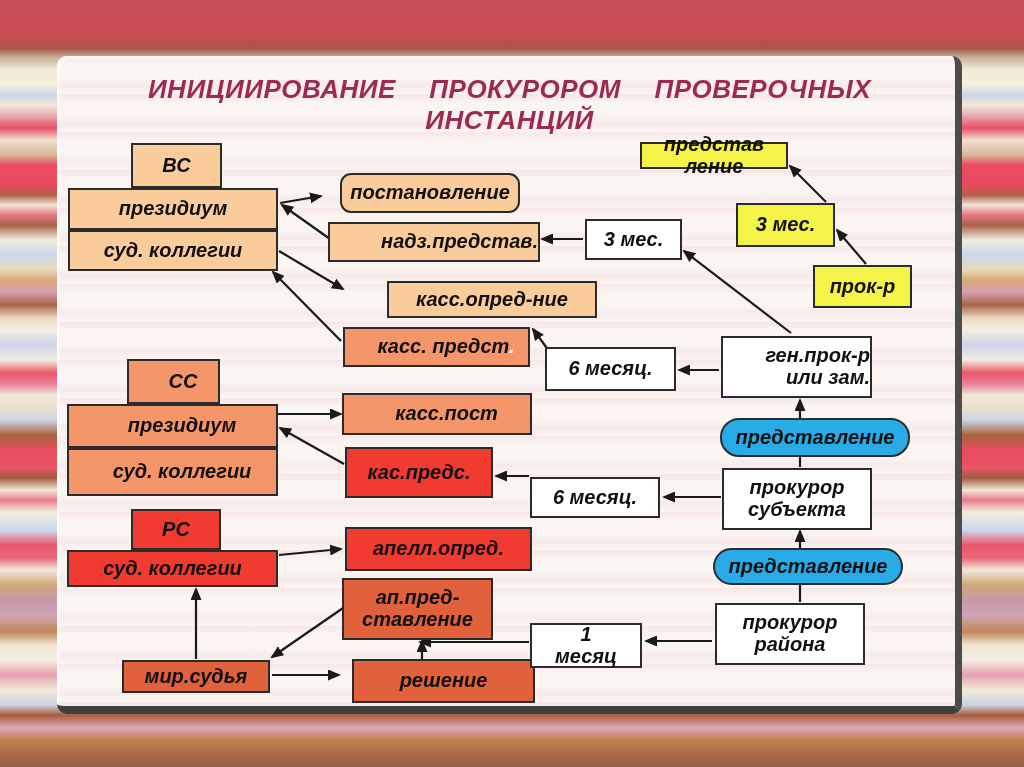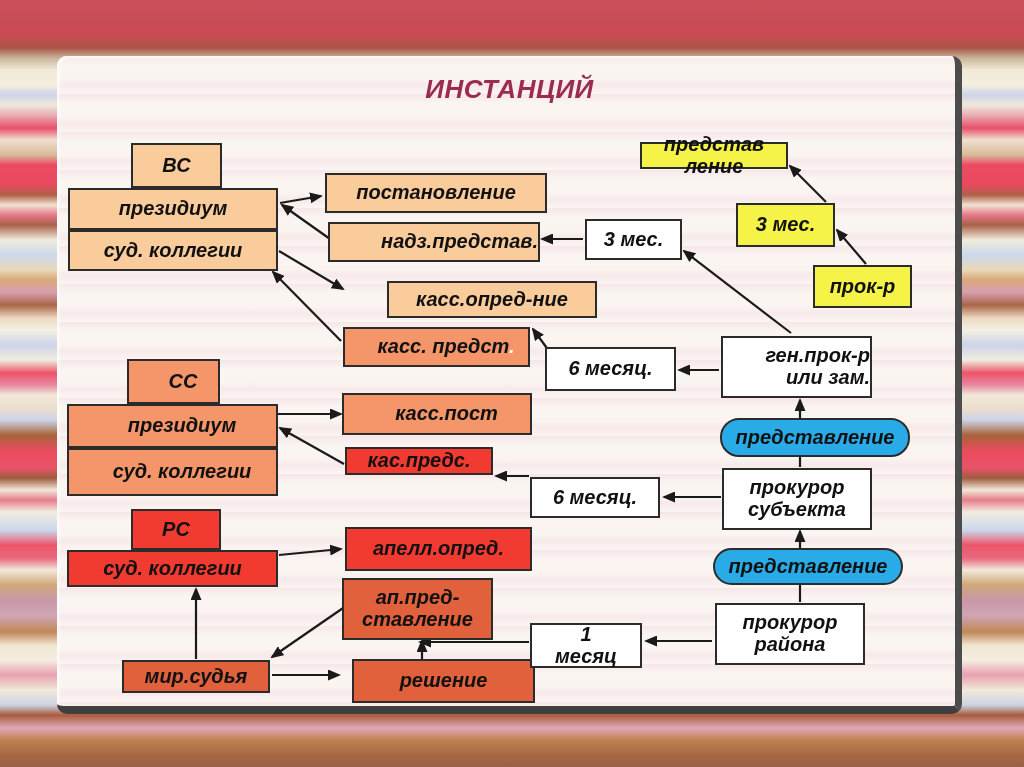--- a/index.html
+++ b/index.html
@@ -94,21 +94,21 @@
 <div id="nodes">
     <div class="node tan upright" style="left: 131px; top: 143px; width: 91px; height: 45px;">
       <span class="ln">ВС</span>
     </div>
     <div class="node tan" style="left: 68px; top: 188px; width: 210px; height: 42px;">
       <span class="ln">президиум</span>
     </div>
     <div class="node tan" style="left: 68px; top: 230px; width: 210px; height: 41px;">
       <span class="ln">суд. коллегии</span>
     </div>
-    <div class="node tan" style="left: 325px; top: 173px; width: 222px; height: 40px;">
+    <div class="node tan" style="left: 340px; top: 173px; width: 180px; height: 40px; border-radius: 11px;">
       <span class="ln">постановление</span>
     </div>
     <div class="node tan" style="left: 328px; top: 222px; width: 212px; height: 40px; align-items: flex-end;">
       <span class="ln">надз.представ.</span>
     </div>
     <div class="node tan" style="left: 347px; top: 281px; width: 210px; height: 37px; margin-left: 40px;">
       <span class="ln">касс.опред-ние</span>
     </div>
     <div class="node orange" style="left: 343px; top: 327px; width: 187px; height: 40px;">
       <span class="ln"><span>касс. предст</span><span class="dot">.</span></span>
@@ -118,21 +118,21 @@
     </div>
     <div class="node orange" style="left: 67px; top: 404px; width: 211px; height: 44px;">
       <span class="ln">президиум</span>
     </div>
     <div class="node orange" style="left: 67px; top: 448px; width: 211px; height: 48px;">
       <span class="ln">суд. коллегии</span>
     </div>
     <div class="node orange" style="left: 342px; top: 393px; width: 190px; height: 42px;">
       <span class="ln">касс.пост</span>
     </div>
-    <div class="node red" style="left: 345px; top: 447px; width: 148px; height: 28px;">
+    <div class="node red" style="left: 345px; top: 447px; width: 148px; height: 51px;">
       <span class="ln">кас.предс.</span>
     </div>
     <div class="node red upright" style="left: 131px; top: 509px; width: 90px; height: 41px;">
       <span class="ln">РС</span>
     </div>
     <div class="node red" style="left: 67px; top: 550px; width: 211px; height: 37px;">
       <span class="ln">суд. коллегии</span>
     </div>
     <div class="node red" style="left: 345px; top: 527px; width: 187px; height: 44px;">
       <span class="ln">апелл.опред.</span>
@@ -184,14 +184,15 @@
       <span class="ln">прокурор</span>
       <span class="ln">района</span>
     </div>
     <div class="node white" style="left: 530px; top: 623px; width: 112px; height: 45px;">
       <span class="ln">1</span>
       <span class="ln">месяц</span>
     </div>
   </div>
 
 <div class="title" style="color: rgb(155, 43, 80);">
+  <span class="l1">ИНИЦИИРОВАНИЕ  ПРОКУРОРОМ  ПРОВЕРОЧНЫХ</span>
   <span class="l2">ИНСТАНЦИЙ</span>
 </div>
 
 </body></html>

